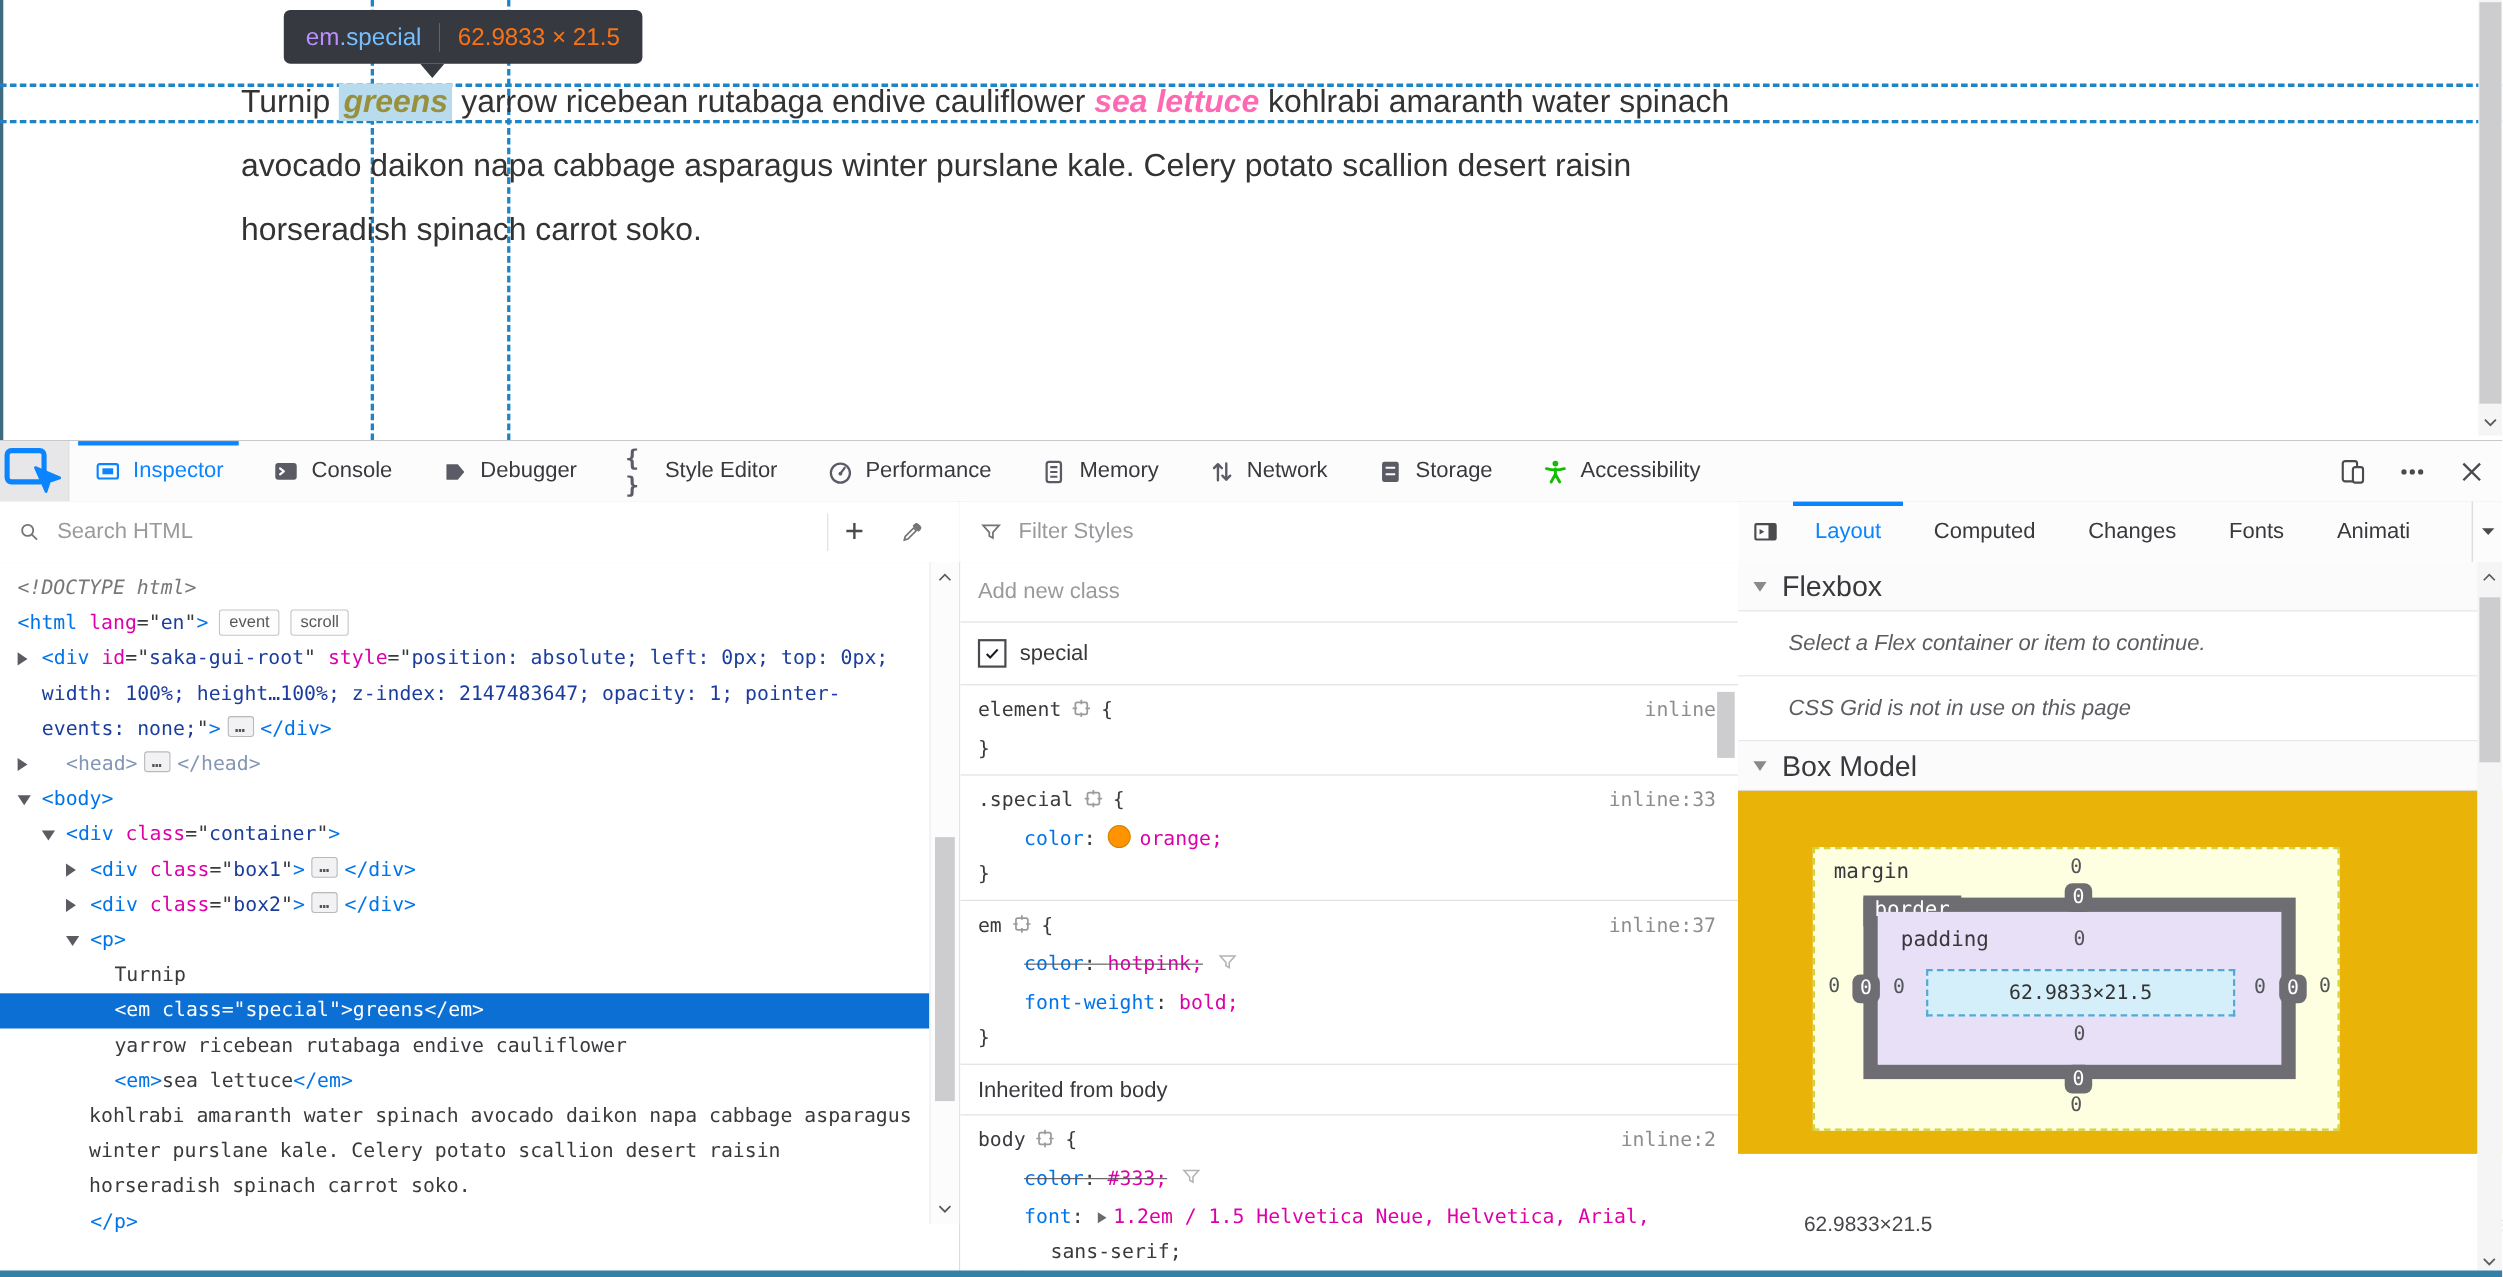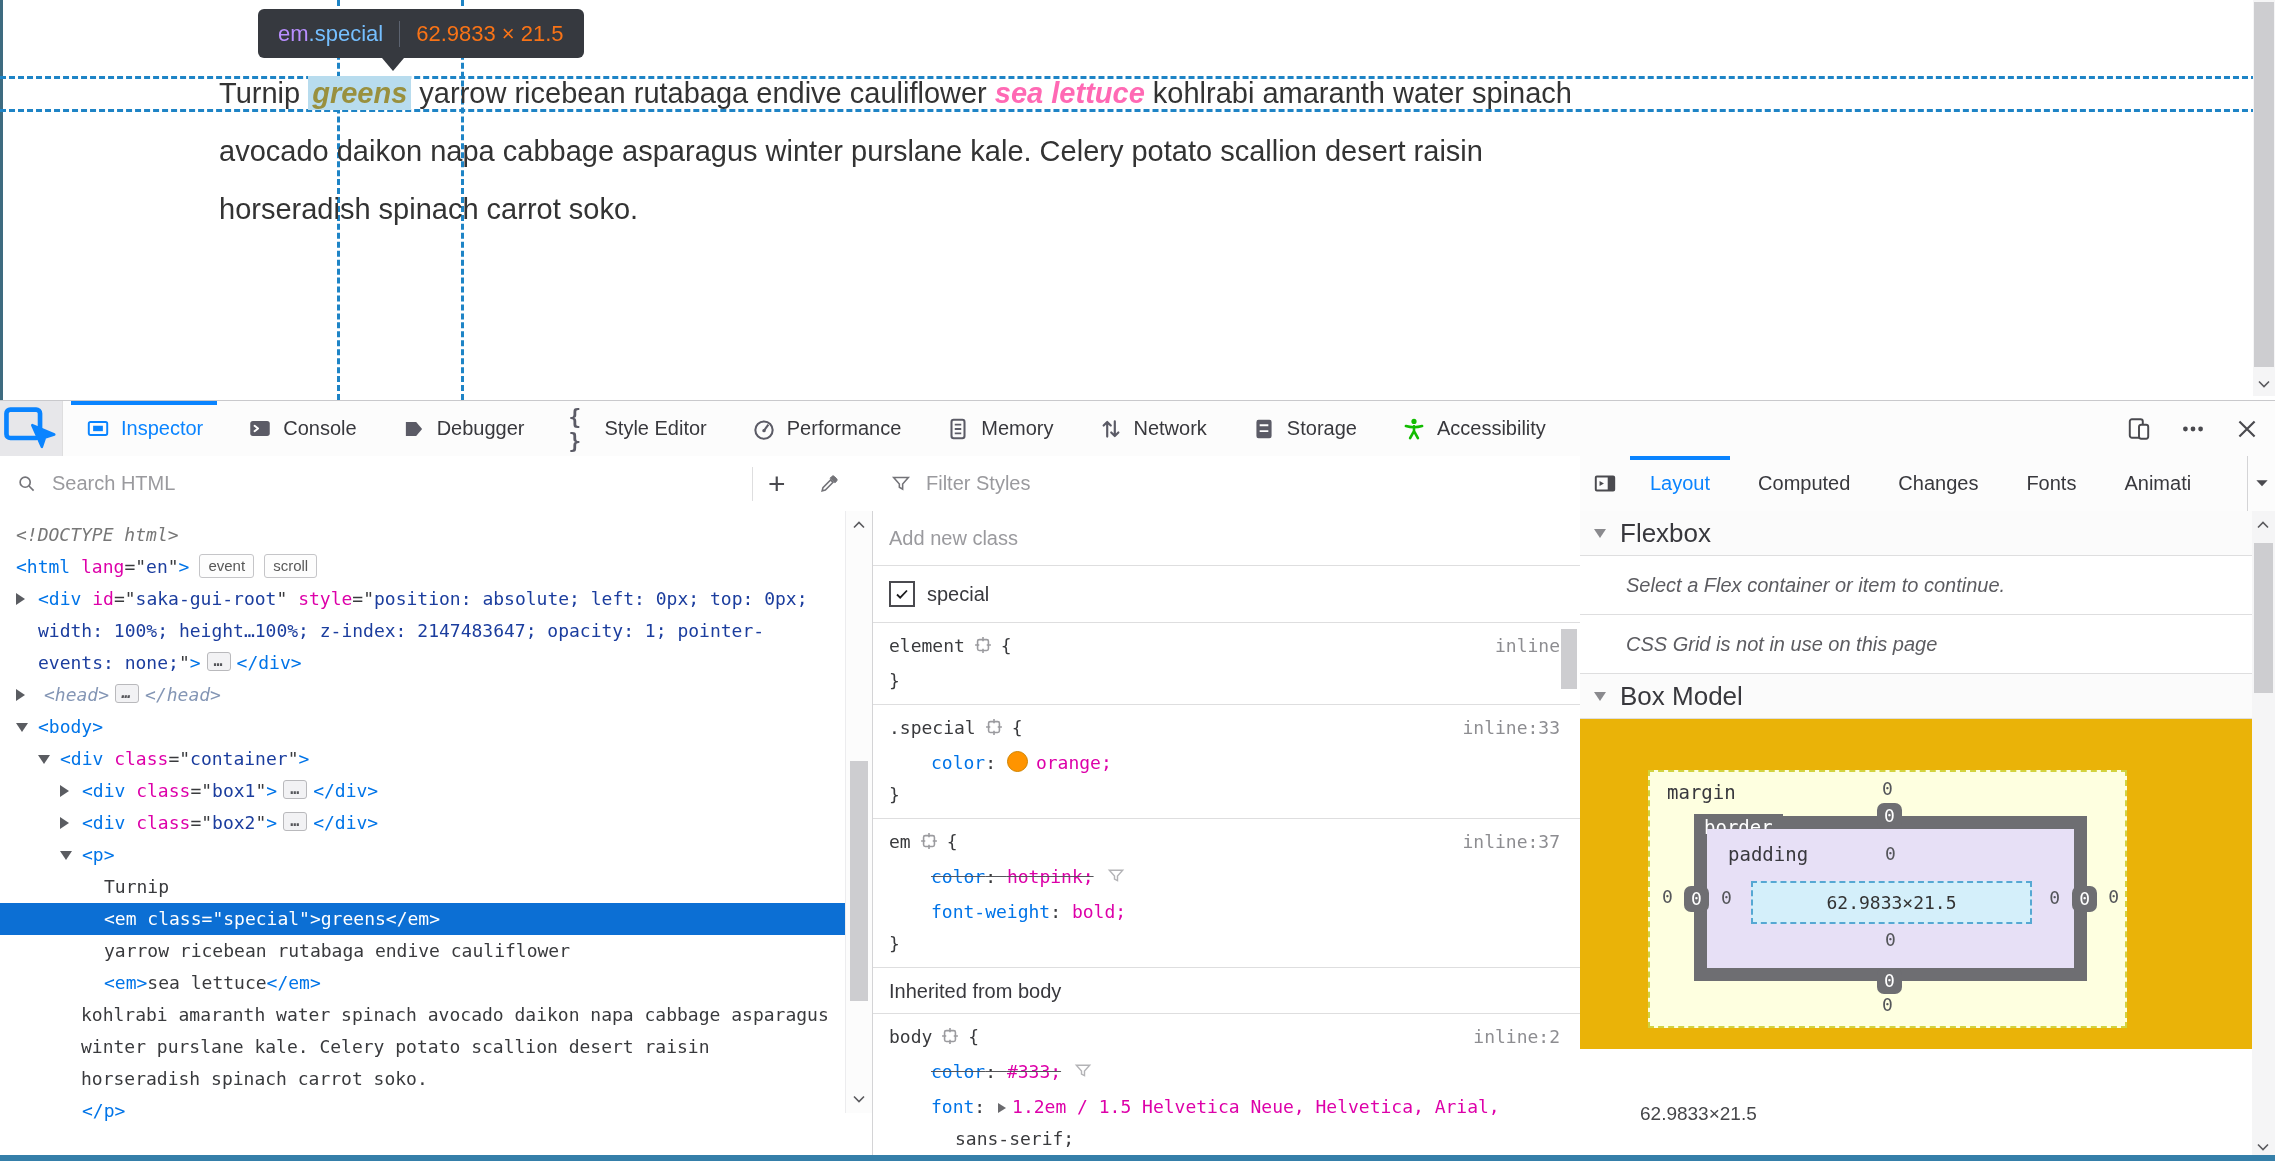--- a/index.html
+++ b/index.html
@@ -337,21 +337,21 @@
             </svg>
         </div>
       </div>
     </div>
 
     <div id="markup-panel">
       <div id="markup-rows">
           <div class="mk-row" style="padding-left: 16px;"><span class="tok-d">&lt;!DOCTYPE html&gt;</span></div>
           <div class="mk-row" style="padding-left: 16px;"><span class="tok-g">&lt;html</span><span class="tok-a"> lang</span><span class="tok-q">="</span><span class="tok-v">en</span><span class="tok-q">"</span><span class="tok-g">&gt;</span><span class="mk-badge">event</span><span class="mk-badge">scroll</span></div>
           <div class="mk-row" style="padding-left: 38px;"><span class="twisty tw-r" style="left: 16px;"></span><span class="tok-g">&lt;div</span><span class="tok-a"> id</span><span class="tok-q">="</span><span class="tok-v">saka-gui-root</span><span class="tok-q">"</span><span class="tok-a"> style</span><span class="tok-q">="</span><span class="tok-v">position: absolute; left: 0px; top: 0px; width: 100%; height…100%; z-index: 2147483647; opacity: 1; pointer-events: none;</span><span class="tok-q">"</span><span class="tok-g">&gt;</span><span class="mk-ell">…</span><span class="tok-g">&lt;/div&gt;</span></div>
-          <div class="mk-row dim" style="padding-left: 44px; font-style: italic;"><span class="twisty tw-r" style="left: 16px;"></span><span class="tok-g">&lt;head&gt;</span><span class="mk-ell">…</span><span class="tok-g">&lt;/head&gt;</span></div>
+          <div class="mk-row dim" style="padding-left: 60px;"><span class="twisty tw-r" style="left: 16px;"></span><span class="tok-g">&lt;head&gt;</span><span class="mk-ell">…</span><span class="tok-g">&lt;/head&gt;</span></div>
           <div class="mk-row" style="padding-left: 38px;"><span class="twisty tw-d" style="left: 16px;"></span><span class="tok-g">&lt;body&gt;</span></div>
           <div class="mk-row" style="padding-left: 60px;"><span class="twisty tw-d" style="left: 38px;"></span><span class="tok-g">&lt;div</span><span class="tok-a"> class</span><span class="tok-q">="</span><span class="tok-v">container</span><span class="tok-q">"</span><span class="tok-g">&gt;</span></div>
           <div class="mk-row" style="padding-left: 82px;"><span class="twisty tw-r" style="left: 60px;"></span><span class="tok-g">&lt;div</span><span class="tok-a"> class</span><span class="tok-q">="</span><span class="tok-v">box1</span><span class="tok-q">"</span><span class="tok-g">&gt;</span><span class="mk-ell">…</span><span class="tok-g">&lt;/div&gt;</span></div>
           <div class="mk-row" style="padding-left: 82px;"><span class="twisty tw-r" style="left: 60px;"></span><span class="tok-g">&lt;div</span><span class="tok-a"> class</span><span class="tok-q">="</span><span class="tok-v">box2</span><span class="tok-q">"</span><span class="tok-g">&gt;</span><span class="mk-ell">…</span><span class="tok-g">&lt;/div&gt;</span></div>
           <div class="mk-row" style="padding-left: 82px;"><span class="twisty tw-d" style="left: 60px;"></span><span class="tok-g">&lt;p&gt;</span></div>
           <div class="mk-row" style="padding-left: 104px;"><span class="tok-t">Turnip</span></div>
           <div class="mk-row sel" style="padding-left: 104px;"><span class="tok-g">&lt;em</span><span class="tok-a"> class</span><span class="tok-q">="</span><span class="tok-v">special</span><span class="tok-q">"</span><span class="tok-g">&gt;</span><span class="tok-t">greens</span><span class="tok-g">&lt;/em&gt;</span></div>
           <div class="mk-row" style="padding-left: 104px;"><span class="tok-t">yarrow ricebean rutabaga endive cauliflower</span></div>
           <div class="mk-row" style="padding-left: 104px;"><span class="tok-g">&lt;em&gt;</span><span class="tok-t">sea lettuce</span><span class="tok-g">&lt;/em&gt;</span></div>
           <div class="mk-row" style="padding-left: 81px;"><span class="tok-t">kohlrabi amaranth water spinach avocado daikon napa cabbage asparagus winter purslane kale. Celery potato scallion desert raisin horseradish spinach carrot soko.</span></div>

